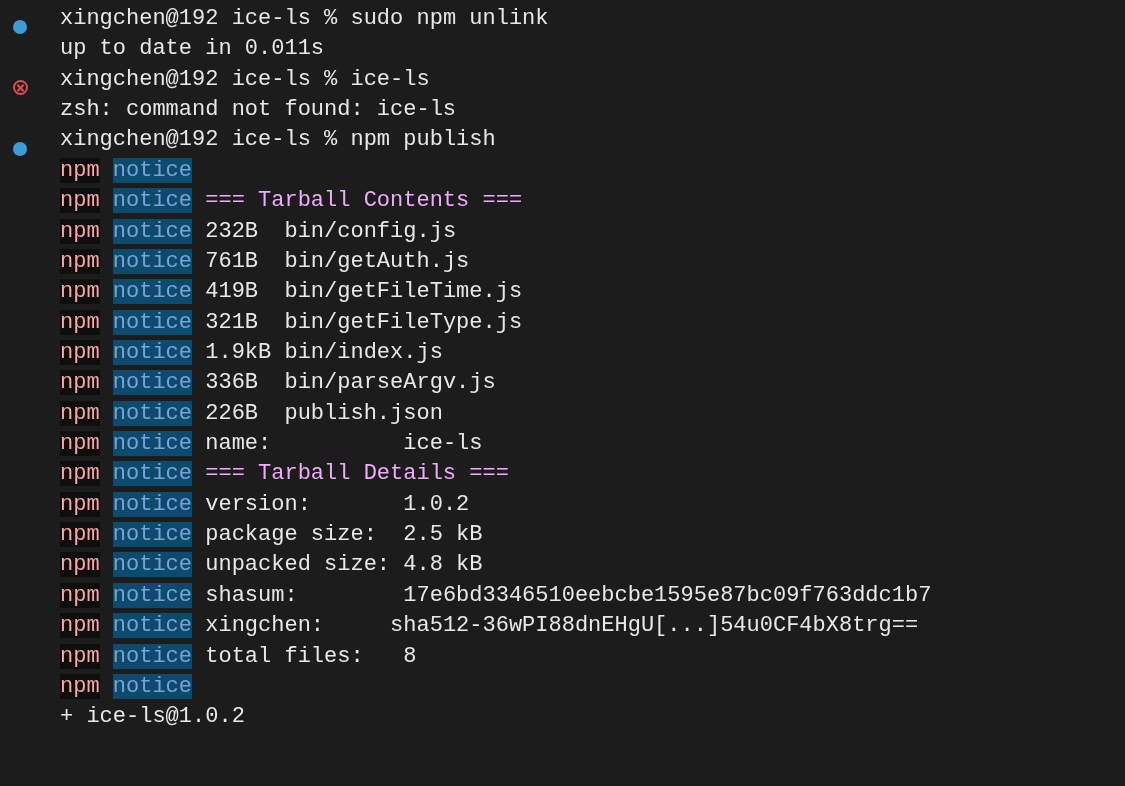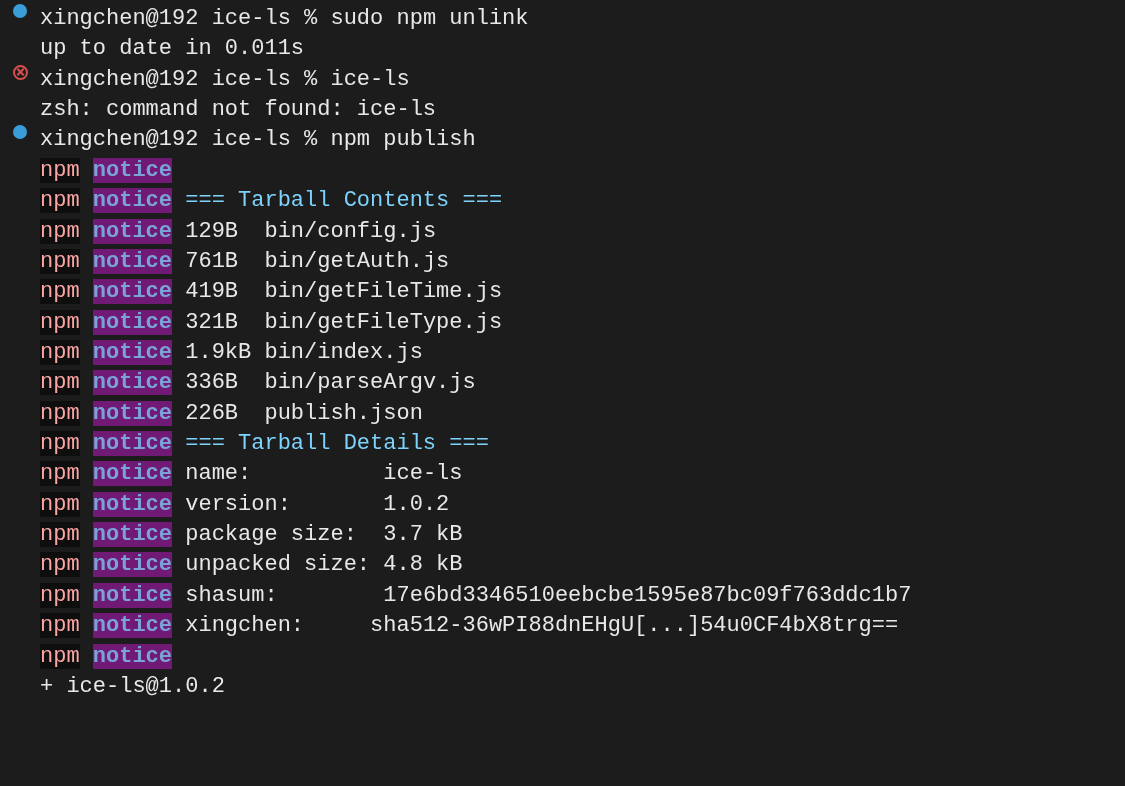--- a/index.html
+++ b/index.html
@@ -8,21 +8,22 @@
       color: #e8e8e8;
       font-family: "SF Mono", Menlo, Monaco, "Courier New", monospace;
       font-size: 22px;
       line-height: 1.38;
       padding: 4px 0;
       width: 1125px;
     }
     .line {
       white-space: pre;
       display: flex;
-      align-items: flex-start;
+      align-items: flex-end;
+      gap: 20px;
     }
     .gutter {
       width: 40px;
       display: inline-flex;
       justify-content: center;
       align-items: center;
       flex-shrink: 0;
     }
     .dot-blue {
       width: 14px; height: 14px; border-radius: 50%;
@@ -36,46 +37,47 @@
     }
     .dot-red::before, .dot-red::after {
       content: ""; position: absolute; background: #d94f4f;
       width: 9px; height: 2px;
     }
     .dot-red::before { transform: rotate(45deg); }
     .dot-red::after  { transform: rotate(-45deg); }
 
     .prompt-user { color: #e8e8e8; }
     .npm   { color: #fca5a5; background: #0e0e0e; }
-    .notice{ color: #7aa2d8; background: #701a75; font-weight: bold; }
-    .head  { color: #7dd3fc; }
+    .notice{ color: #7aa2d8; background: #0c4a6e; }
+    .head  { color: #f0abfc; }
     .plain { color: #e8e8e8; }
     .emoji { }
     .content { }
   </style>
 </head>
 <body>
 
 <div id="terminal">
     <div class="line"><span class="gutter"><span class="dot-blue"></span></span><span class="content"><span class="prompt-user">xingchen@192 </span><span class="prompt-user">ice-ls </span><span class="prompt-user">% </span><span class="plain">sudo npm unlink</span></span></div>
     <div class="line"><span class="gutter"></span><span class="content"><span class="plain">up to date in 0.011s</span></span></div>
     <div class="line"><span class="gutter"><span class="dot-red"></span></span><span class="content"><span class="prompt-user">xingchen@192 </span><span class="prompt-user">ice-ls </span><span class="prompt-user">% </span><span class="plain">ice-ls</span></span></div>
     <div class="line"><span class="gutter"></span><span class="content"><span class="plain">zsh: command not found: ice-ls</span></span></div>
     <div class="line"><span class="gutter"><span class="dot-blue"></span></span><span class="content"><span class="prompt-user">xingchen@192 </span><span class="prompt-user">ice-ls </span><span class="prompt-user">% </span><span class="plain">npm publish</span></span></div>
     <div class="line"><span class="gutter"></span><span class="content"><span class="npm">npm</span><span> </span><span class="notice">notice</span><span> </span></span></div>
     <div class="line"><span class="gutter"></span><span class="content"><span class="npm">npm</span><span> </span><span class="notice">notice</span><span> </span><span class="head">=== Tarball Contents ===</span></span></div>
-    <div class="line"><span class="gutter"></span><span class="content"><span class="npm">npm</span><span> </span><span class="notice">notice</span><span> </span><span class="plain">129B  </span><span class="plain">bin/config.js</span></span></div>
+    <div class="line"><span class="gutter"></span><span class="content"><span class="npm">npm</span><span> </span><span class="notice">notice</span><span> </span><span class="plain">232B  </span><span class="plain">bin/config.js</span></span></div>
     <div class="line"><span class="gutter"></span><span class="content"><span class="npm">npm</span><span> </span><span class="notice">notice</span><span> </span><span class="plain">761B  </span><span class="plain">bin/getAuth.js</span></span></div>
     <div class="line"><span class="gutter"></span><span class="content"><span class="npm">npm</span><span> </span><span class="notice">notice</span><span> </span><span class="plain">419B  </span><span class="plain">bin/getFileTime.js</span></span></div>
     <div class="line"><span class="gutter"></span><span class="content"><span class="npm">npm</span><span> </span><span class="notice">notice</span><span> </span><span class="plain">321B  </span><span class="plain">bin/getFileType.js</span></span></div>
     <div class="line"><span class="gutter"></span><span class="content"><span class="npm">npm</span><span> </span><span class="notice">notice</span><span> </span><span class="plain">1.9kB </span><span class="plain">bin/index.js</span></span></div>
     <div class="line"><span class="gutter"></span><span class="content"><span class="npm">npm</span><span> </span><span class="notice">notice</span><span> </span><span class="plain">336B  </span><span class="plain">bin/parseArgv.js</span></span></div>
     <div class="line"><span class="gutter"></span><span class="content"><span class="npm">npm</span><span> </span><span class="notice">notice</span><span> </span><span class="plain">226B  </span><span class="plain">publish.json</span></span></div>
+    <div class="line"><span class="gutter"></span><span class="content"><span class="npm">npm</span><span> </span><span class="notice">notice</span><span> </span><span class="plain">name:          </span><span class="plain">ice-ls</span></span></div>
     <div class="line"><span class="gutter"></span><span class="content"><span class="npm">npm</span><span> </span><span class="notice">notice</span><span> </span><span class="head">=== Tarball Details ===</span></span></div>
-    <div class="line"><span class="gutter"></span><span class="content"><span class="npm">npm</span><span> </span><span class="notice">notice</span><span> </span><span class="plain">name:          </span><span class="plain">ice-ls</span></span></div>
     <div class="line"><span class="gutter"></span><span class="content"><span class="npm">npm</span><span> </span><span class="notice">notice</span><span> </span><span class="plain">version:       </span><span class="plain">1.0.2</span></span></div>
-    <div class="line"><span class="gutter"></span><span class="content"><span class="npm">npm</span><span> </span><span class="notice">notice</span><span> </span><span class="plain">package size:  </span><span class="plain">3.7 kB</span></span></div>
+    <div class="line"><span class="gutter"></span><span class="content"><span class="npm">npm</span><span> </span><span class="notice">notice</span><span> </span><span class="plain">package size:  </span><span class="plain">2.5 kB</span></span></div>
     <div class="line"><span class="gutter"></span><span class="content"><span class="npm">npm</span><span> </span><span class="notice">notice</span><span> </span><span class="plain">unpacked size: </span><span class="plain">4.8 kB</span></span></div>
     <div class="line"><span class="gutter"></span><span class="content"><span class="npm">npm</span><span> </span><span class="notice">notice</span><span> </span><span class="plain">shasum:        </span><span class="plain">17e6bd3346510eebcbe1595e87bc09f763ddc1b7</span></span></div>
     <div class="line"><span class="gutter"></span><span class="content"><span class="npm">npm</span><span> </span><span class="notice">notice</span><span> </span><span class="plain">xingchen:     </span><span class="plain">sha512-36wPI88dnEHgU[...]54u0CF4bX8trg==</span></span></div>
+    <div class="line"><span class="gutter"></span><span class="content"><span class="npm">npm</span><span> </span><span class="notice">notice</span><span> </span><span class="plain">total files:   </span><span class="plain">8</span></span></div>
     <div class="line"><span class="gutter"></span><span class="content"><span class="npm">npm</span><span> </span><span class="notice">notice</span><span> </span></span></div>
     <div class="line"><span class="gutter"></span><span class="content"><span class="plain">+ ice-ls@1.0.2</span></span></div>
   </div>
 
 </body></html>

